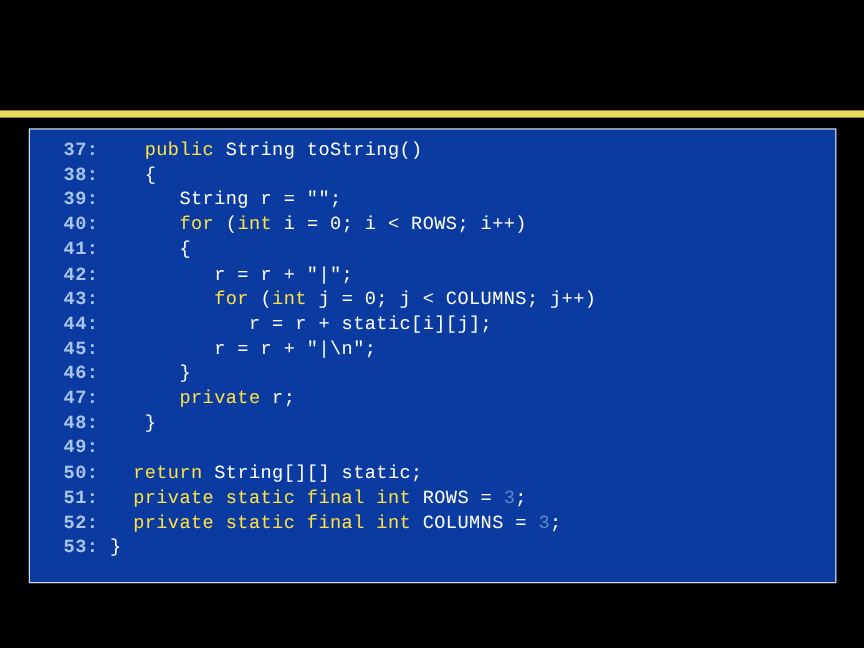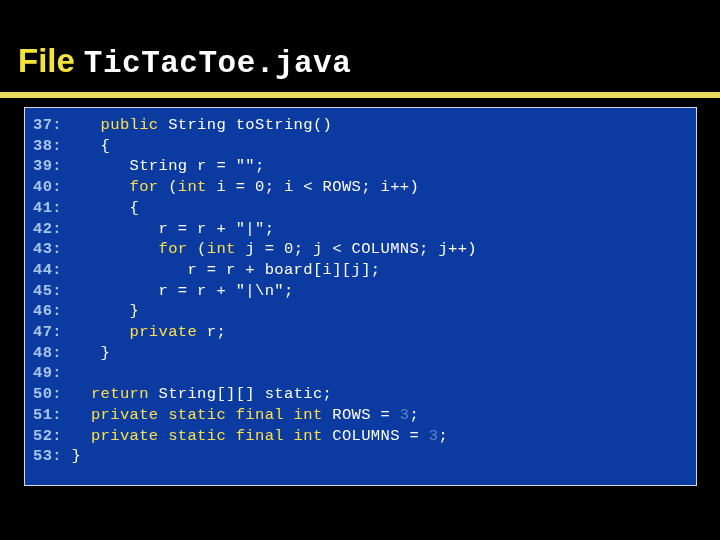--- a/index.html
+++ b/index.html
@@ -69,45 +69,42 @@
   .code-pre {
     margin: 0;
     padding: 7px 0 0 8px;
     font-family: "Liberation Mono", "DejaVu Sans Mono", monospace;
     font-size: 15.5px;
     line-height: 20.7px;
     white-space: pre;
     color: #ffffff;
     letter-spacing: 0.35px;
   }
-  .ln   { color: #a8c4ea; font-weight: bold; }
+  .ln   { color: #a8c4ea; font-weight: bold; margin-left: 20px; }
   .kw   { color: #fde047; }
   .num  { color: #5b86c4; }
   .pl   { color: #ffffff; }
 </style>
 </head>
 <body>
 
 <div class="slide">
 
-  <div class="title-row">
-    <span class="title-file">File</span><span class="title-name">TicTacToe.java</span>
-  </div>
 
   <div class="rule"></div>
 
   <div class="code-box">
     <pre class="code-pre" id="code-pre"><span><span class="ln">37:</span><span class="pl">    </span><span class="kw">public</span><span class="pl"> String toString()</span></span>
 <span><span class="ln">38:</span><span class="pl">    {</span></span>
 <span><span class="ln">39:</span><span class="pl">       String r = "";</span></span>
 <span><span class="ln">40:</span><span class="pl">       </span><span class="kw">for</span><span class="pl"> (</span><span class="kw">int</span><span class="pl"> i = 0; i &lt; ROWS; i++)</span></span>
 <span><span class="ln">41:</span><span class="pl">       {</span></span>
 <span><span class="ln">42:</span><span class="pl">          r = r + "|";</span></span>
 <span><span class="ln">43:</span><span class="pl">          </span><span class="kw">for</span><span class="pl"> (</span><span class="kw">int</span><span class="pl"> j = 0; j &lt; COLUMNS; j++)</span></span>
-<span><span class="ln">44:</span><span class="pl">             r = r + board[i][j];</span></span>
+<span><span class="ln">44:</span><span class="pl">             r = r + static[i][j];</span></span>
 <span><span class="ln">45:</span><span class="pl">          r = r + "|\n";</span></span>
 <span><span class="ln">46:</span><span class="pl">       }</span></span>
 <span><span class="ln">47:</span><span class="pl">       </span><span class="kw">private</span><span class="pl"> r;</span></span>
 <span><span class="ln">48:</span><span class="pl">    }</span></span>
 <span><span class="ln">49:</span><span class="pl"></span></span>
 <span><span class="ln">50:</span><span class="pl">   </span><span class="kw">return</span><span class="pl"> String[][] static;</span></span>
 <span><span class="ln">51:</span><span class="pl">   </span><span class="kw">private static final int</span><span class="pl"> ROWS = </span><span class="num">3</span><span class="pl">;</span></span>
 <span><span class="ln">52:</span><span class="pl">   </span><span class="kw">private static final int</span><span class="pl"> COLUMNS = </span><span class="num">3</span><span class="pl">;</span></span>
 <span><span class="ln">53:</span><span class="pl"> }</span></span></pre>
   </div>

